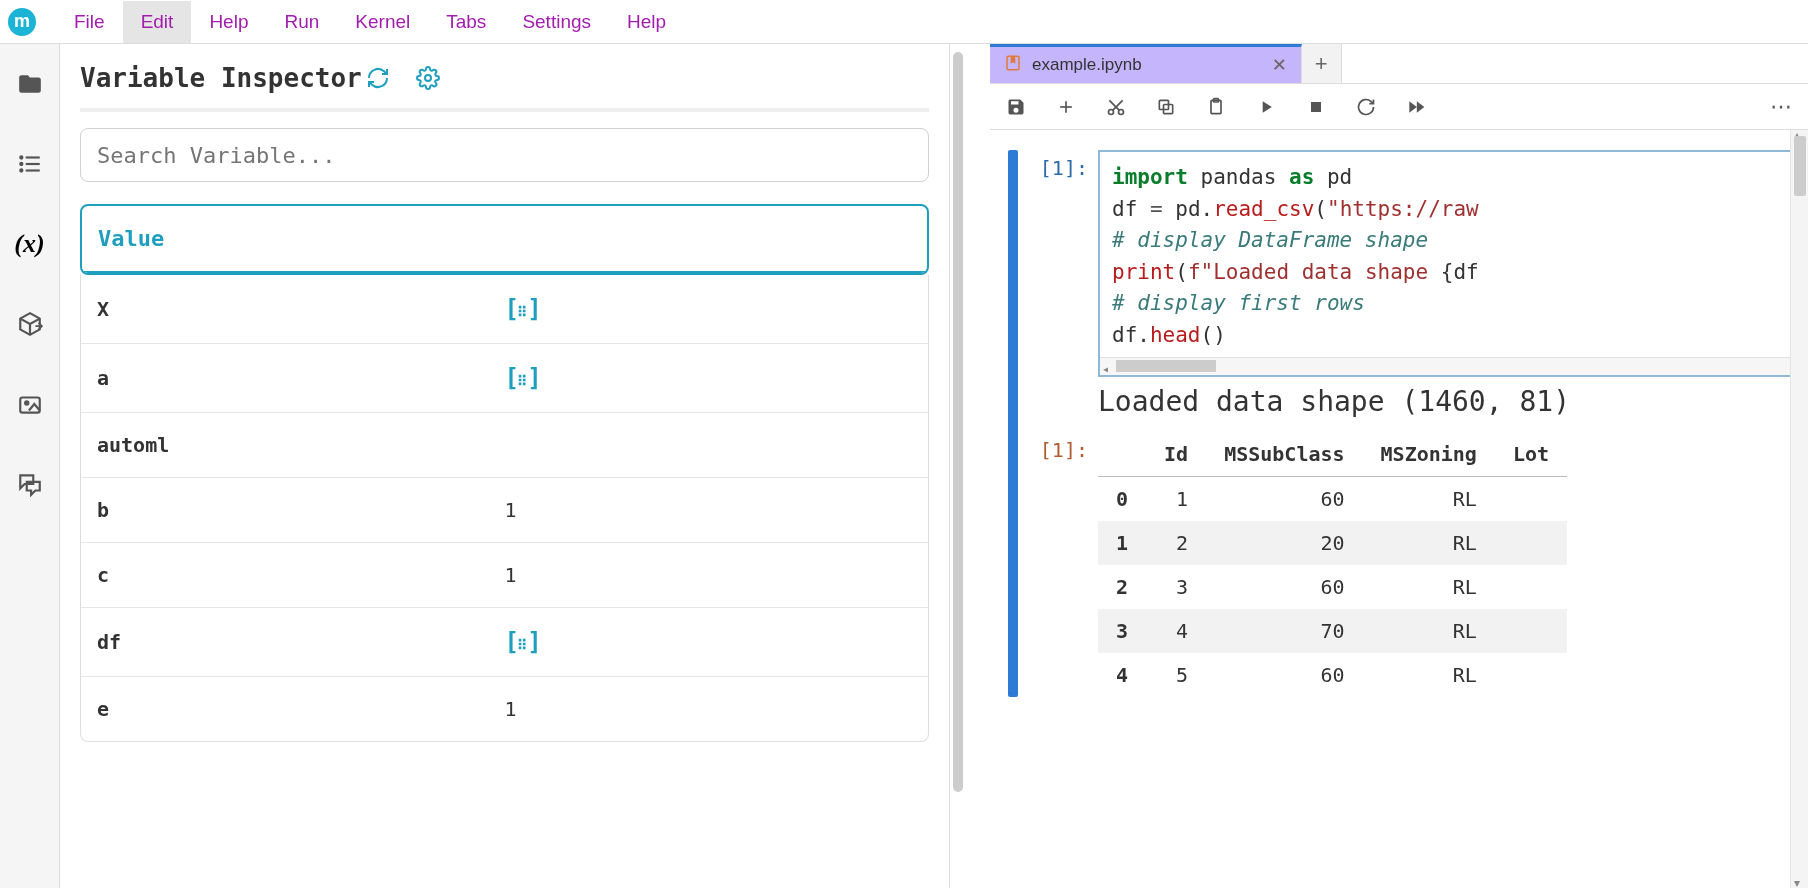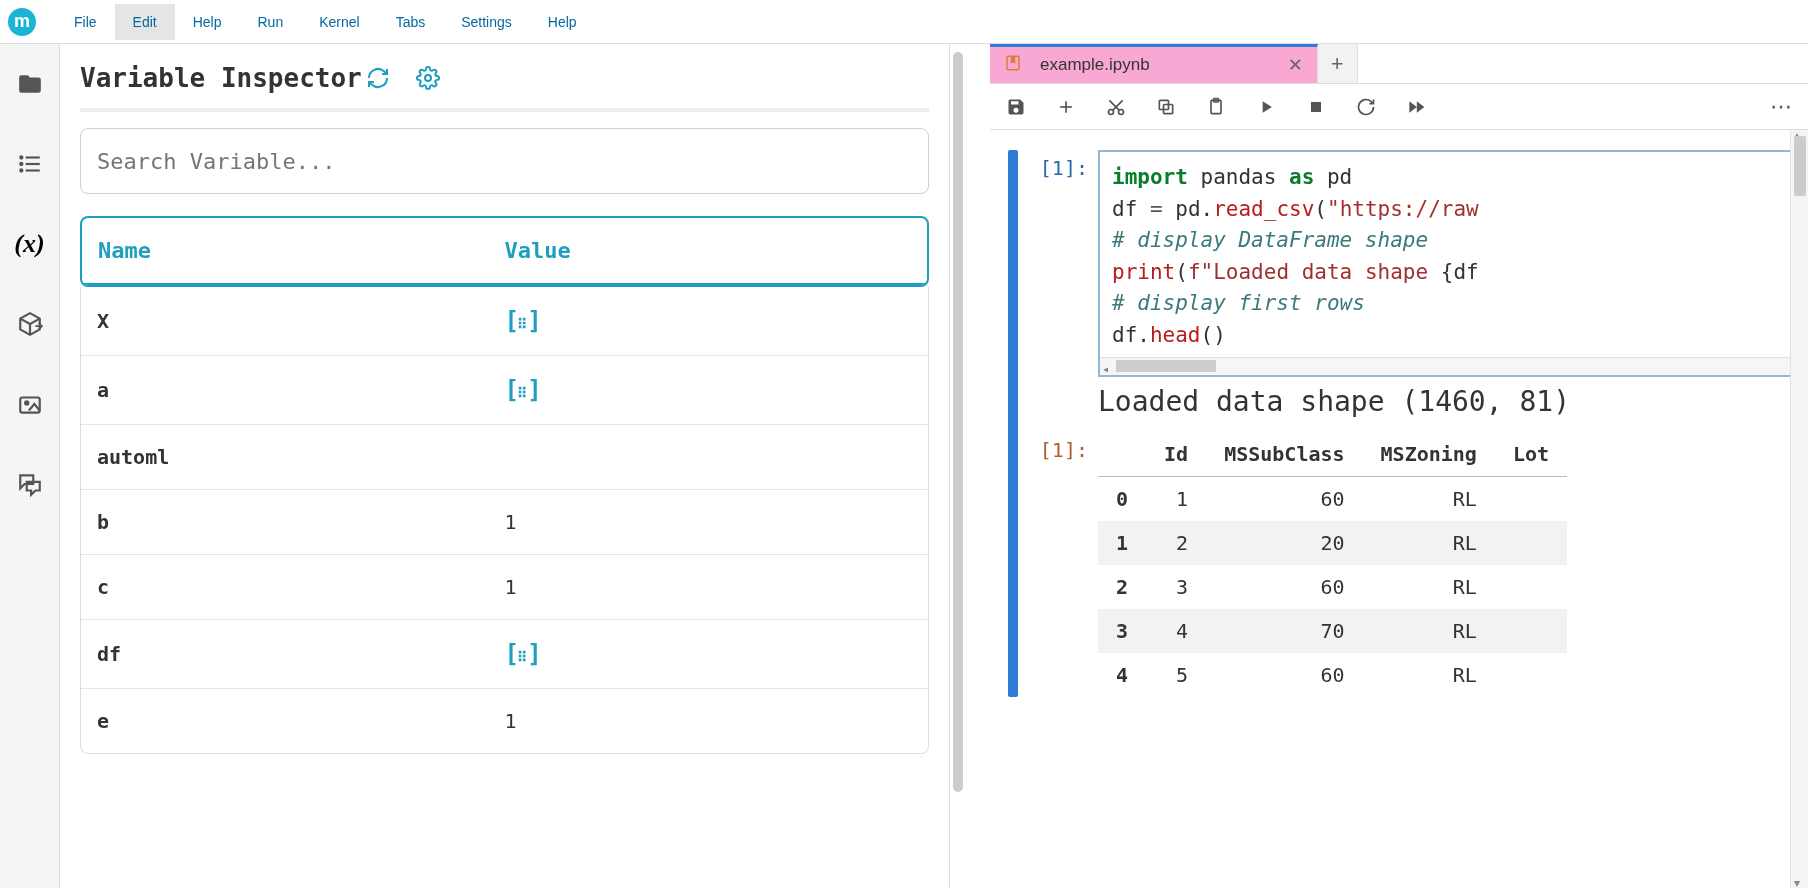--- a/index.html
+++ b/index.html
@@ -27,22 +27,22 @@
   border-radius: 50%;
   background: #1cb4d4;
   color: #fff;
   display: flex; align-items: center; justify-content: center;
   font-weight: bold;
   margin-right: 20px;
   font-size: 18px;
 }
 .menu-item {
   padding: 10px 18px;
-  font-size: 14px;
-  color: #0369a1;
+  font-size: 19px;
+  color: #a21caf;
   cursor: pointer;
 }
 .menu-item.open { background: #e5e5e5; }
 
 
 .main {
   display: flex;
   height: calc(100% - 44px);
 }
 
@@ -94,21 +94,21 @@
 .vi-actions { display: flex; gap: 18px; }
 .vi-actions .icon-btn {
   width: 32px; height: 32px;
   display: flex; align-items: center; justify-content: center;
   color: #1f9fbf;
   cursor: pointer;
 }
 .vi-divider { height: 4px; background: #eee; margin-bottom: 16px; }
 .vi-search {
   width: 100%;
-  height: 66px;
+  height: 54px;
   border: 1px solid #d0d0d0;
   border-radius: 8px;
   padding: 0 16px;
   font-family: "Menlo","Consolas","DejaVu Sans Mono",monospace;
   font-size: 22px;
   color: #999;
   outline: none;
   margin-bottom: 22px;
 }
 .vi-table {
@@ -172,25 +172,25 @@
 }
 
 .nb-tabs {
   height: 40px;
   display: flex;
   border-bottom: 1px solid #ddd;
 }
 .nb-tab {
   display: flex;
   align-items: center;
-  gap: 18px;
+  gap: 10px;
   padding: 0 14px;
   border-right: 1px solid #ddd;
   border-top: 3px solid #2e7bd6;
-  background: #f9a8d4;
+  background: #c4b5fd;
   font-size: 17px;
 }
 .nb-tab .close { color: #666; cursor: pointer; font-size: 18px; margin-left: 120px;}
 .nb-tab-add {
   width: 40px;
   display:flex; align-items:center; justify-content:center;
   border-right: 1px solid #ddd;
   background: #f2f2f2;
   color: #666;
   cursor: pointer;
@@ -389,21 +389,20 @@
               <circle cx="12" cy="12" r="3"></circle>
               <path d="M19.4 15a1.7 1.7 0 0 0 .34 1.87l.06.06a2 2 0 1 1-2.83 2.83l-.06-.06a1.7 1.7 0 0 0-1.87-.34 1.7 1.7 0 0 0-1 1.55V21a2 2 0 1 1-4 0v-.09a1.7 1.7 0 0 0-1-1.55 1.7 1.7 0 0 0-1.87.34l-.06.06a2 2 0 1 1-2.83-2.83l.06-.06a1.7 1.7 0 0 0 .34-1.87 1.7 1.7 0 0 0-1.55-1H3a2 2 0 1 1 0-4h.09a1.7 1.7 0 0 0 1.55-1 1.7 1.7 0 0 0-.34-1.87l-.06-.06a2 2 0 1 1 2.83-2.83l.06.06a1.7 1.7 0 0 0 1.87.34H9a1.7 1.7 0 0 0 1-1.55V3a2 2 0 1 1 4 0v.09a1.7 1.7 0 0 0 1 1.55 1.7 1.7 0 0 0 1.87-.34l.06-.06a2 2 0 1 1 2.83 2.83l-.06.06a1.7 1.7 0 0 0-.34 1.87V9a1.7 1.7 0 0 0 1.55 1H21a2 2 0 1 1 0 4h-.09a1.7 1.7 0 0 0-1.55 1z"></path>
             </svg>
         </div>
       </div>
     </div>
     <div class="vi-divider"></div>
     <input class="vi-search" placeholder="Search Variable..." style="">
     <div class="vi-table">
       <div class="vi-thead">
-        <div class="vi-col-name">Name</div>
         <div class="vi-col-value">Value</div>
       </div>
     </div>
     <div class="vi-body" id="vi-body">
         <div class="vi-row">
           <div class="vi-cell-name">X</div>
           <div class="vi-cell-value">
             <span class="dfglyph">[<span style="font-size:14px;letter-spacing:0;">⠿</span>]</span>
           </div>
         </div>

